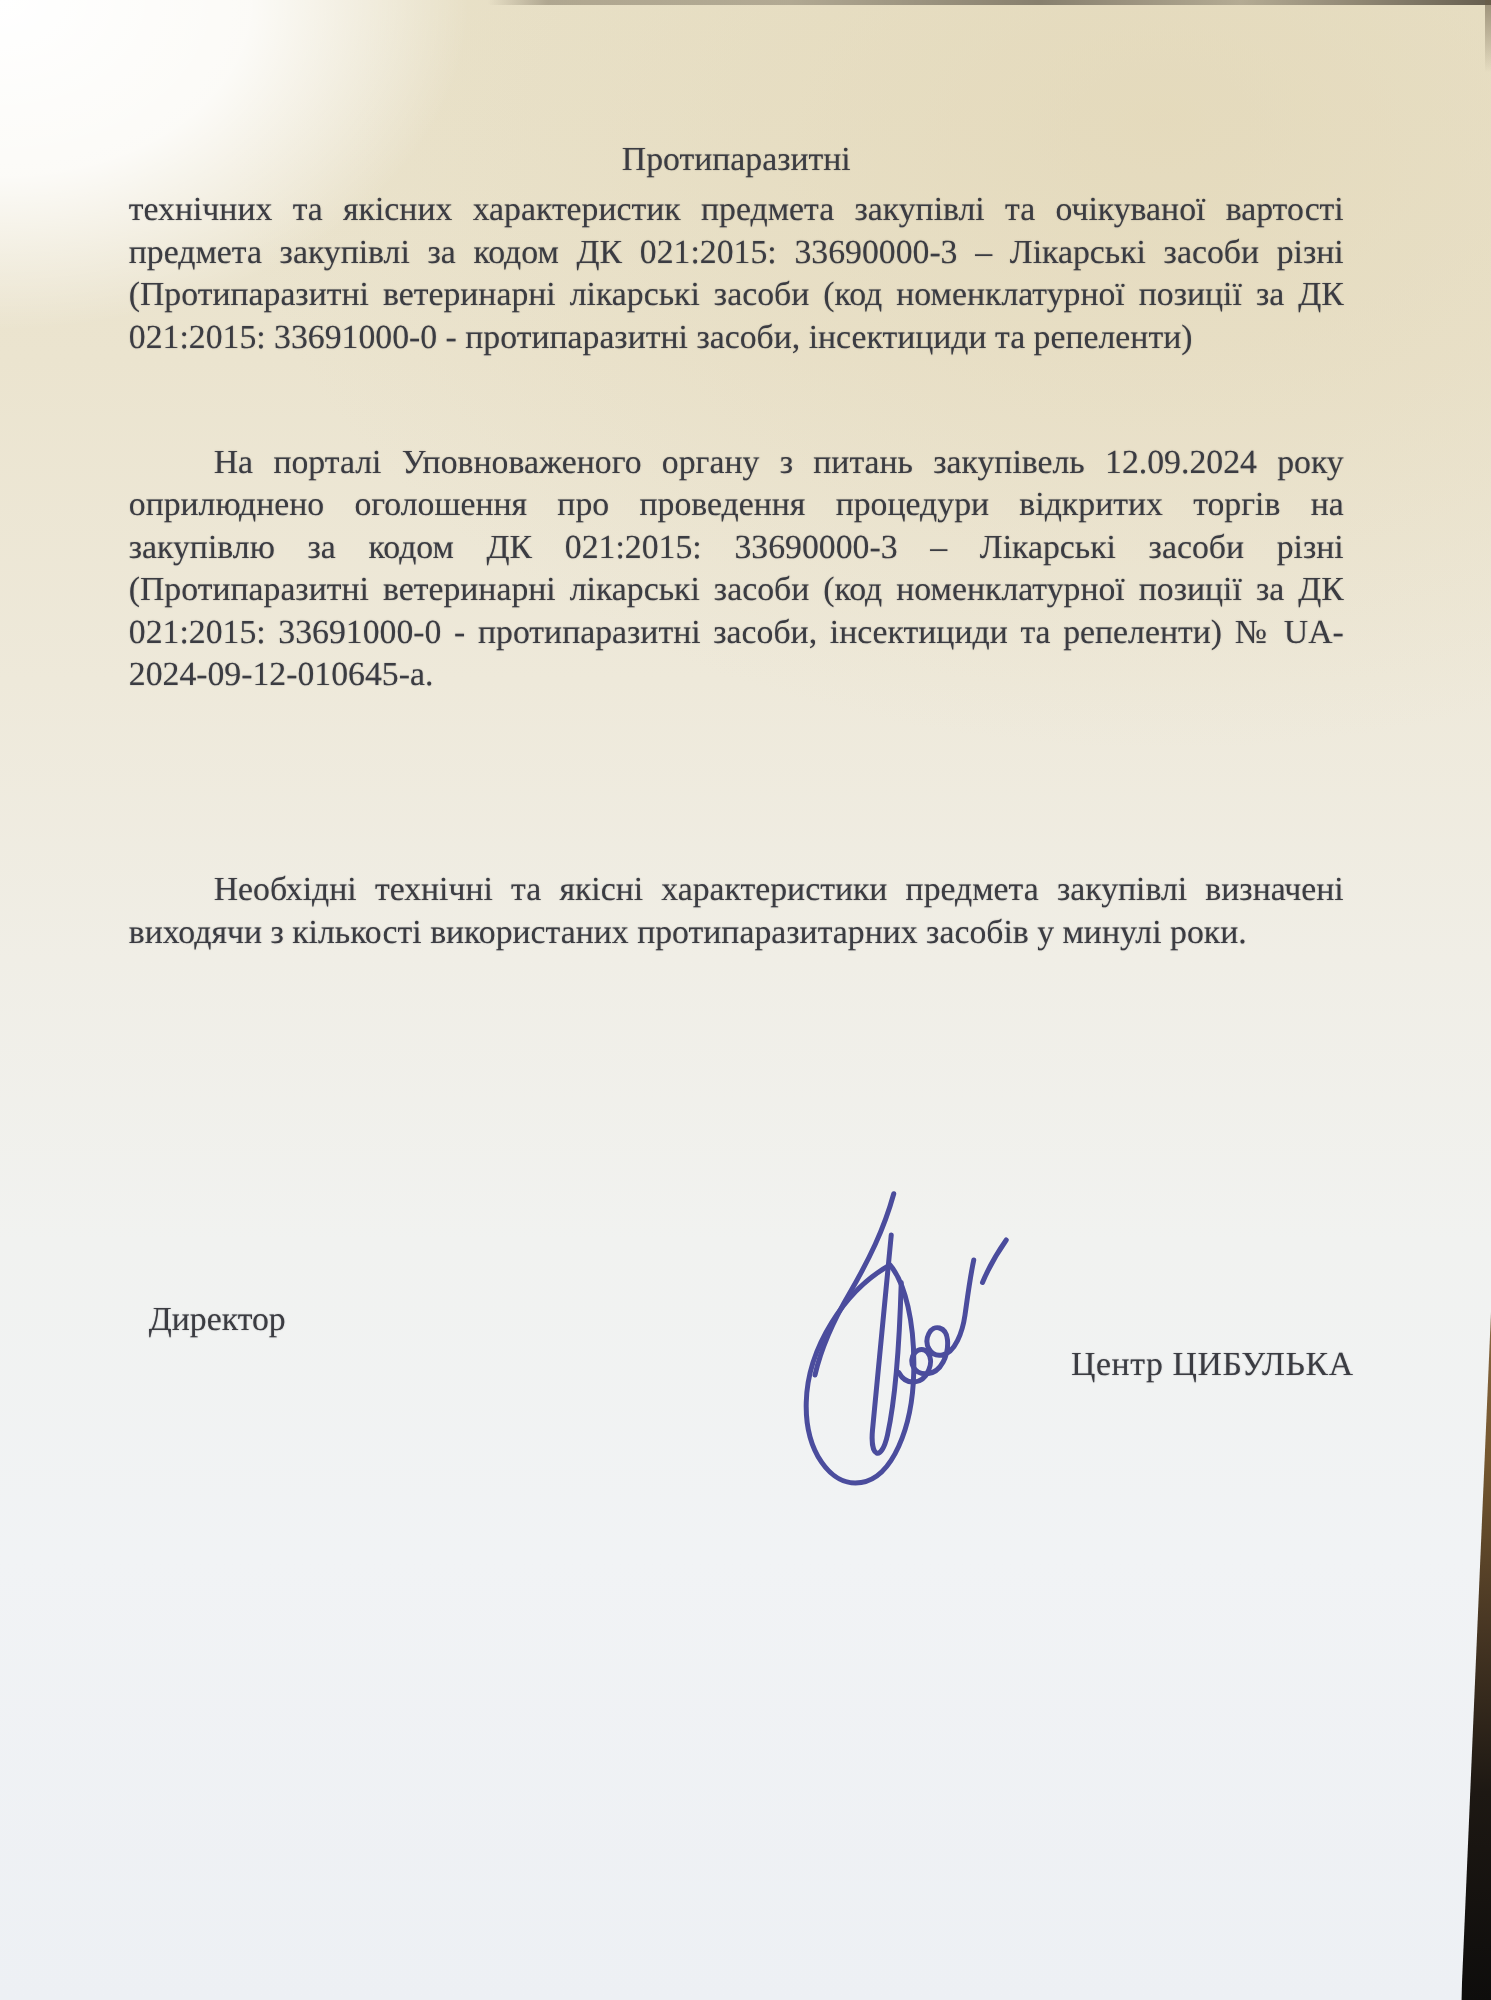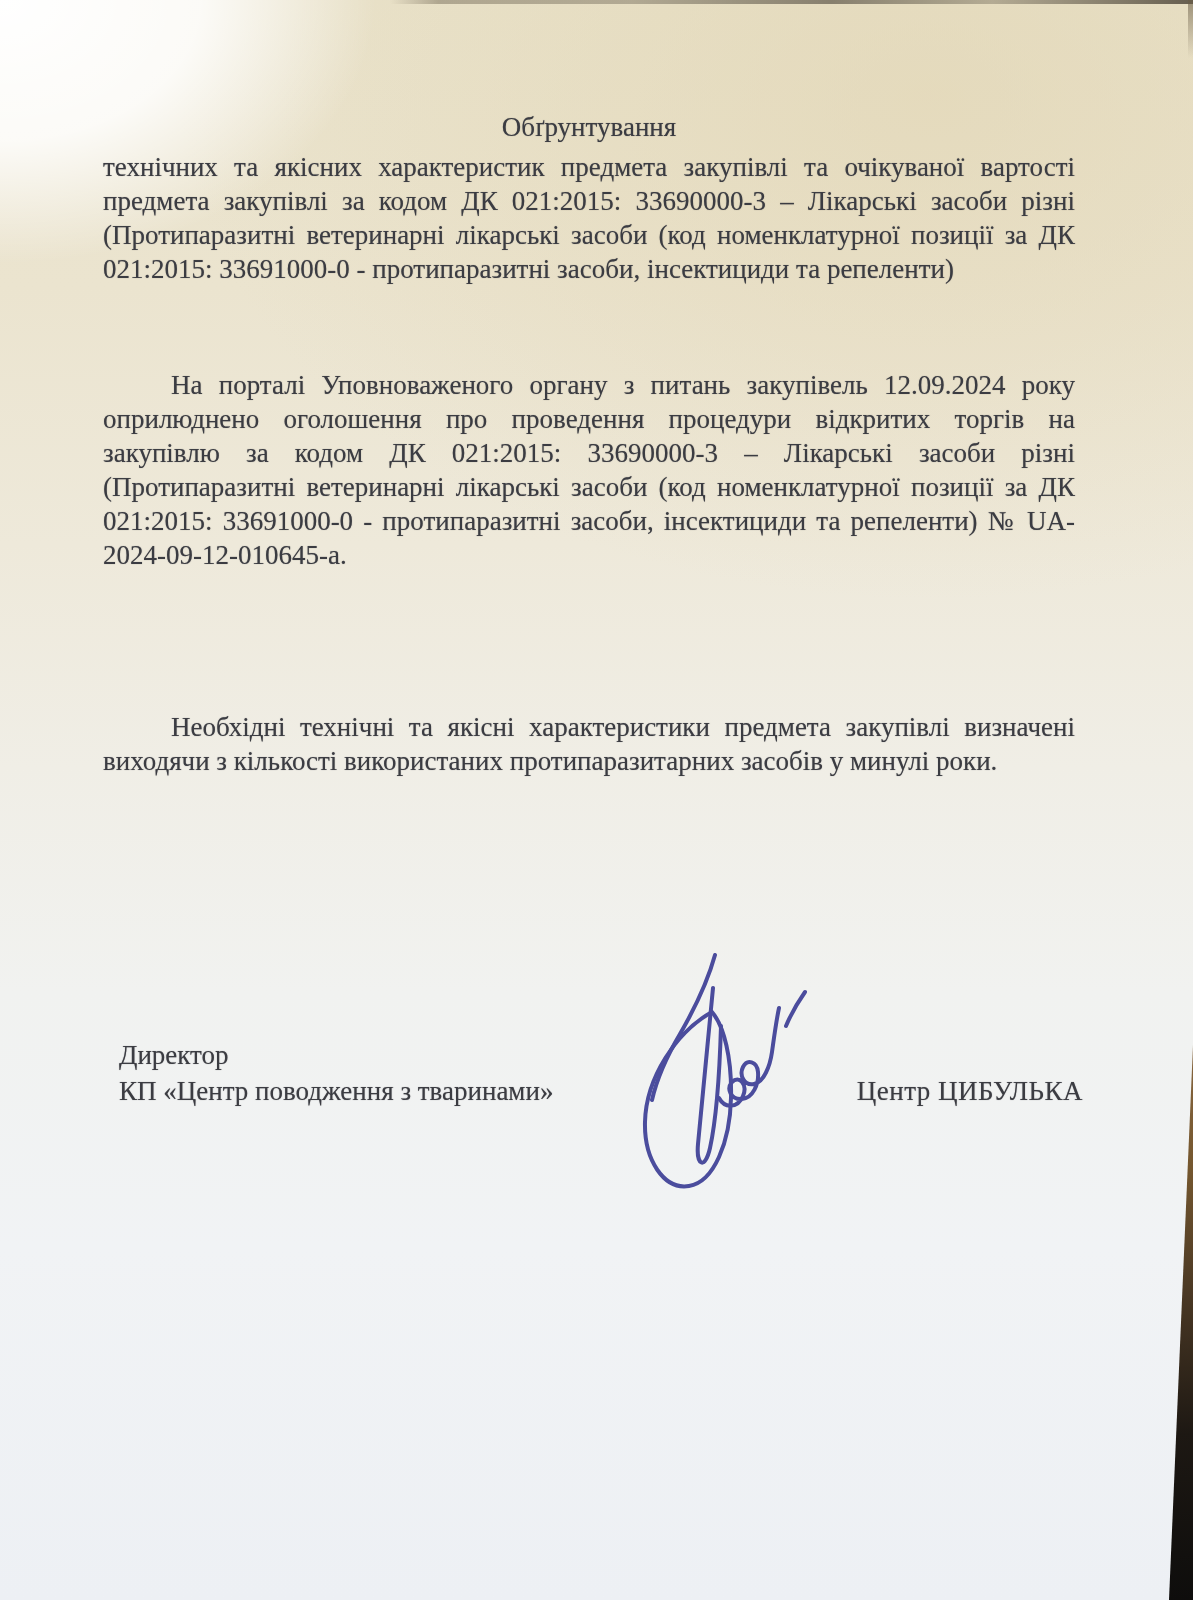--- a/index.html
+++ b/index.html
@@ -26,21 +26,21 @@
     text-shadow: 0 0 1px rgba(59,60,66,0.5);
   }
   .doc-title {
     position: absolute;
     top: 110px;
     left: 0;
     width: 100%;
     text-align: center;
   }
   .para { text-align: justify; position: absolute; left: 0; width: 100%; }
-  .para.indent { text-indent: 68px; margin-top: 16px; }
+  .para.indent { text-indent: 68px; }
   .intro { top: 150px; }
   .p2 { top: 352px; }
   .p3 { top: 592px; }
   .p4 { top: 694px; }
   .p5 { top: 826px; }
   .sig-block { position: absolute; top: 1038px; left: 14px; width: 100%; height: 130px; }
   .sig-role { position: absolute; left: 2px; top: 0; white-space: nowrap; }
   .sig-org  { position: absolute; left: 2px; top: 36px; white-space: nowrap; }
   .sig-name { position: absolute; right: 6px; top: 36px; white-space: nowrap; letter-spacing: 0.5px; }
   .signature-svg {
@@ -76,33 +76,32 @@
 <body>
 
 <div class="page">
 
   <div class="artifact-top-edge"></div>
   <div class="artifact-top-right"></div>
   <div class="artifact-table-edge"></div>
 
   <div class="textlayer">
 
-    <div class="doc-title">Обґрунтування</div>
+    <div class="doc-title">Протипаразитні</div>
 
     <div class="para intro">технічних та якісних характеристик предмета закупівлі та очікуваної вартості предмета закупівлі за кодом ДК 021:2015: 33690000-3 – Лікарські засоби різні (Протипаразитні ветеринарні лікарські засоби (код номенклатурної позиції за ДК 021:2015: 33691000-0 - протипаразитні засоби, інсектициди та репеленти)</div>
 
     <div class="para indent p2">На порталі Уповноваженого органу з питань закупівель 12.09.2024 року оприлюднено оголошення про проведення процедури відкритих торгів на закупівлю за кодом ДК 021:2015: 33690000-3 – Лікарські засоби різні (Протипаразитні ветеринарні лікарські засоби (код номенклатурної позиції за ДК 021:2015: 33691000-0 - протипаразитні засоби, інсектициди та репеленти) № UA-2024-09-12-010645-а.</div>
 
 
     <div class="para indent p4">Необхідні технічні та якісні характеристики предмета закупівлі визначені виходячи з кількості використаних протипаразитарних засобів у минулі роки.</div>
 
 
     <div class="sig-block">
       <div class="sig-role">Директор</div>
-      <div class="sig-org">КП «Центр поводження з тваринами»</div>
       <div class="sig-name">Центр ЦИБУЛЬКА</div>
     </div>
 
   </div>
 
   <svg class="signature-svg" viewBox="0 0 200 275" fill="none" stroke="currentColor" stroke-width="4" stroke-linecap="round" stroke-linejoin="round" opacity="0.92">
     <path d="M 103 9 C 95 38, 83 62, 68 88 C 55 110, 45 132, 40 154"></path>
     <path d="M 100 66 C 64 86, 34 132, 33 176 C 32 214, 52 244, 77 240 C 102 236, 118 196, 119 152 C 120 112, 112 80, 100 66"></path>
     <path d="M 101 42 C 97 88, 90 152, 86 198 C 84 220, 93 224, 98 202 C 105 170, 108 114, 109 80"></path>
     <path d="M 107 152 C 113 163, 126 162, 131 150 C 136 138, 127 129, 120 136 C 114 143, 119 154, 130 153 C 141 152, 147 138, 146 126 C 145 115, 135 113, 131 121 C 127 129, 132 140, 142 138 C 152 136, 158 120, 160 106 C 162 92, 164 76, 167 62"></path>

